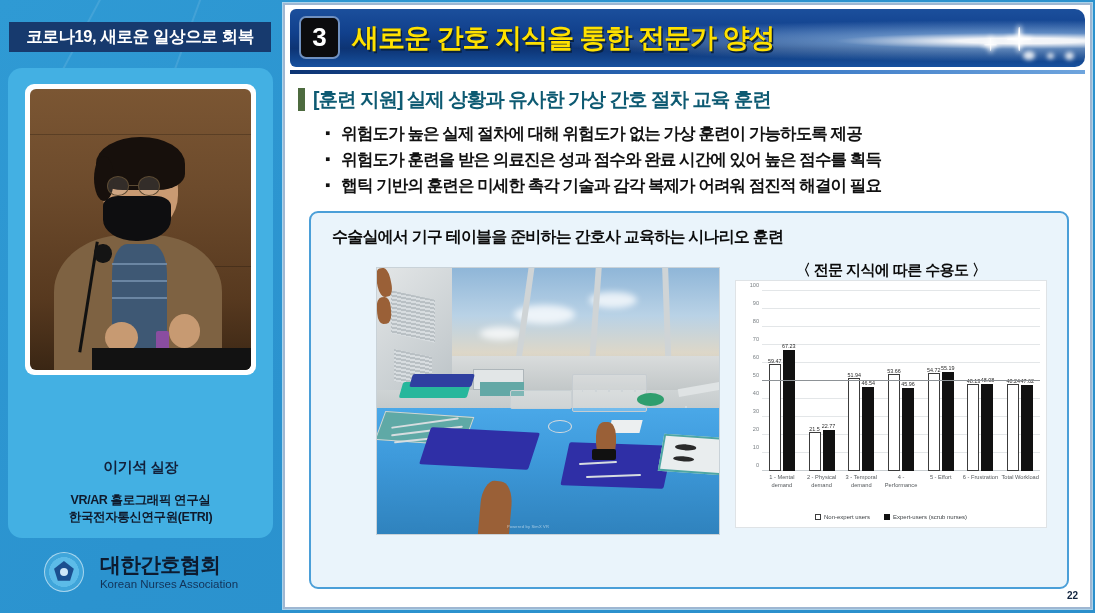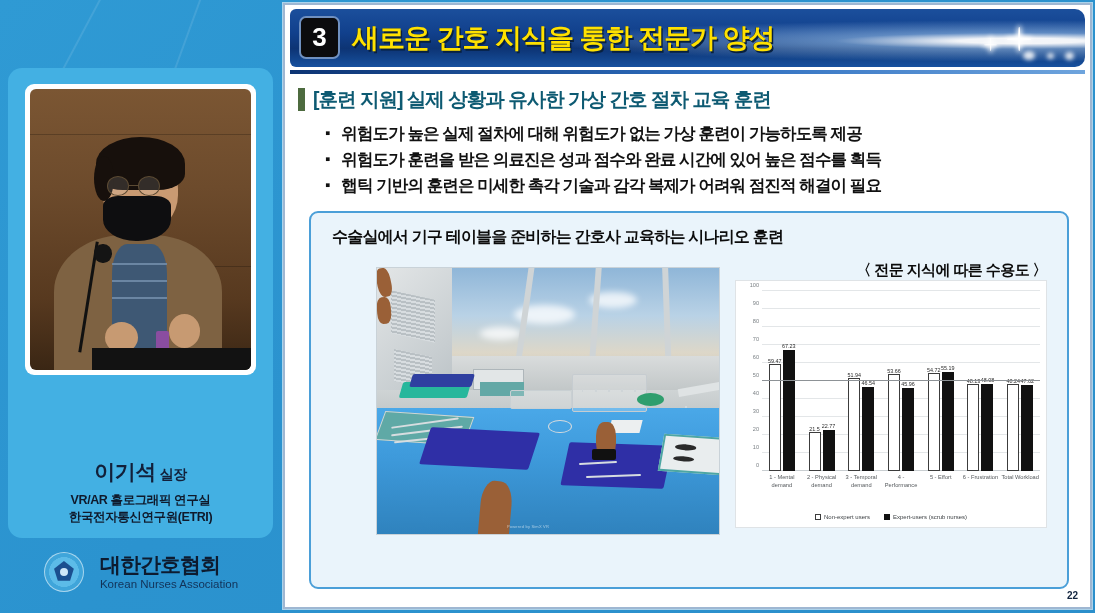--- a/index.html
+++ b/index.html
@@ -82,21 +82,21 @@
     background: #121212; }
 
   #speaker-topic {
     position: absolute; left: 0; top: 336px; width: 100%; text-align: center;
     color: #0f1a2c; font-size: 15.5px; font-weight: bold; letter-spacing: -.4px;
   }
   #speaker-name-row {
     position: absolute; left: 0; top: 390px; width: 100%; text-align: center;
     color: #12203a; letter-spacing: -.5px;
   }
-  #speaker-name { font-size: 21px; font-weight: bold; }
+  #speaker-name { font-size: 15px; font-weight: bold; }
   #speaker-role { font-size: 14px; font-weight: bold; margin-left: 4px; }
   #speaker-affil {
     position: absolute; left: 0; top: 424px; width: 100%; text-align: center;
     color: #0f1a2c; font-size: 12.5px; font-weight: bold; line-height: 17px;
     letter-spacing: -.4px;
   }
 
   #assoc-logo {
     position: absolute; left: 0; top: 552px; width: 282px;
     display: flex; align-items: center; justify-content: center; gap: 16px;
@@ -275,21 +275,21 @@
   .vr-shelf { position: absolute; left: 88%; top: 44%; width: 14%; height: 3%;
     background: #dfe3e4; transform: rotate(-10deg); }
   .vr-shelf2 { position: absolute; left: 90%; top: 52%; width: 12%; height: 12%;
     border-left: 2px solid #d3d8da; }
 
   
   #chart-panel {
     position: absolute; left: 424px; top: 48px; width: 312px; height: 275px;
   }
   #chart-title {
-    text-align: right; color: #0a0a0a; font-size: 15px; font-weight: bold;
+    text-align: center; color: #0a0a0a; font-size: 15px; font-weight: bold;
     letter-spacing: -.6px; 
   }
   #chart-body {
     position: relative; width: 312px; height: 248px;
     background: #ffffff; border: 1px solid #dfe3e6;
   }
   #plot-area {
     position: absolute; left: 26px; top: 10px; right: 6px; bottom: 56px;
   }
   .gridline { position: absolute; left: 0; width: 100%; height: 1px; background: #e3e6e8; }
@@ -342,20 +342,23 @@
   }
 </style>
 </head>
 <body>
 
 <div id="left-panel">
   <div class="ray ray1"></div>
   <div class="ray ray2"></div>
   <div class="ray ray3"></div>
 
+  <div id="event-title-banner">
+    <span>코로나19, 새로운 일상으로 회복</span>
+  </div>
 
   <div id="speaker-card">
     <div id="speaker-video-frame">
       <div id="speaker-video">
         <div class="wood-line wood-l1"></div>
         <div class="wood-line wood-l2"></div>
         <div class="fig-body"></div>
         <div class="fig-shirt"></div>
         <div class="fig-shirt-stripe" style="top:62%"></div>
         <div class="fig-shirt-stripe" style="top:68%"></div>

